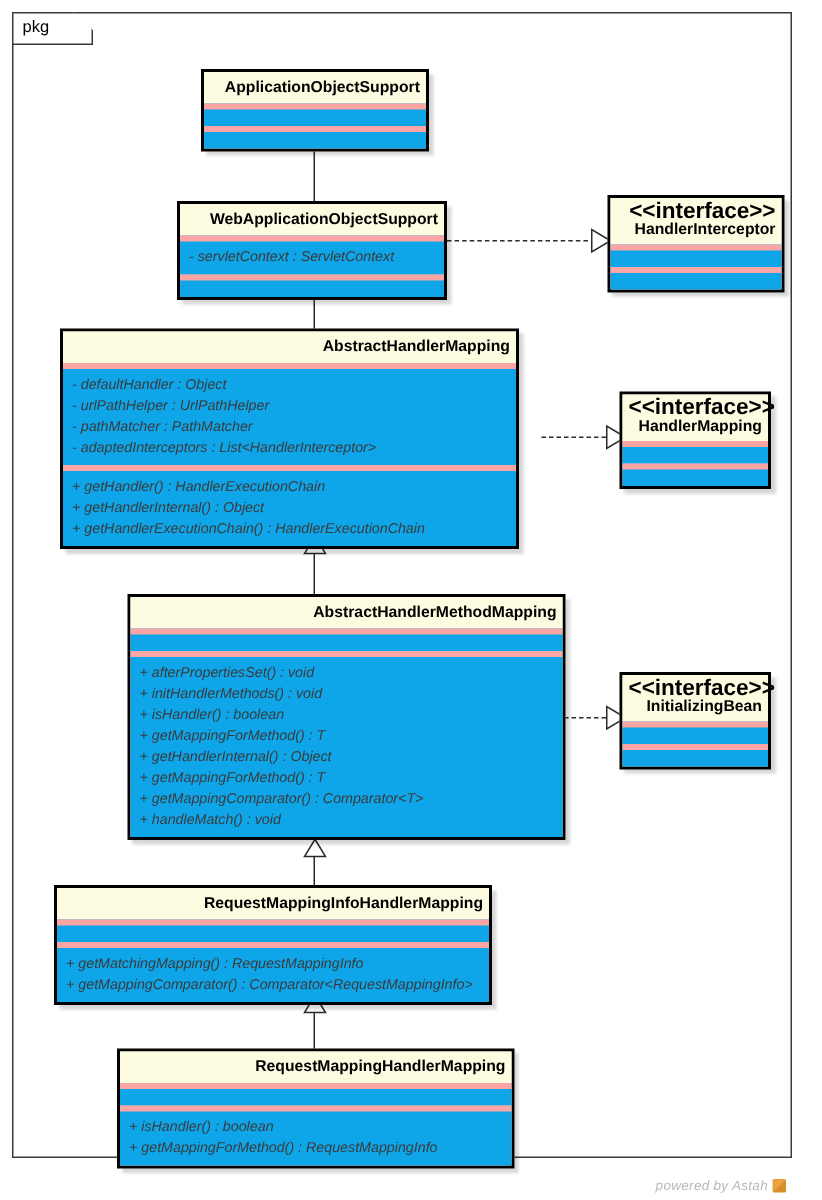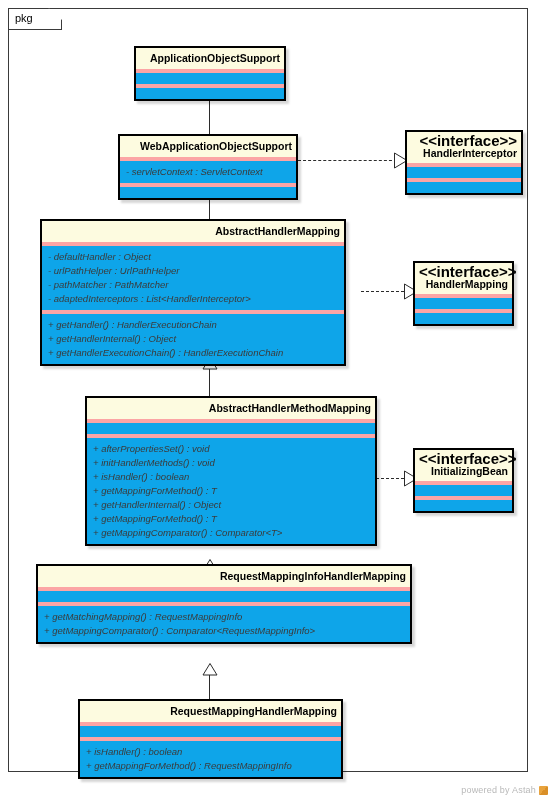--- a/index.html
+++ b/index.html
@@ -110,29 +110,30 @@
   }
   
   .tri-right {
     position: absolute;
     z-index: 4;
   }
 
   
   #watermark {
     position: absolute;
-    right: 0;
+    right: 24px;
     bottom: 5px;
     font-size: 9px;
     color: #b9b9b9;
     letter-spacing: 0.2px;
     z-index: 9;
     display: flex;
     align-items: center;
     gap: 3px;
+    font-style: italic;
   }
   #wm-logo {
     width: 9px;
     height: 9px;
     background:
       linear-gradient(135deg, #e8a33d 0%, #e8a33d 50%, #d98f28 50%, #d98f28 100%);
     display: inline-block;
     border-radius: 1px;
   }
 </style>
@@ -234,33 +235,34 @@
   <div class="uml-title">AbstractHandlerMethodMapping</div>
   <div class="compartment empty"></div>
   <div class="compartment">
     <div class="member">+ afterPropertiesSet() : void</div>
     <div class="member">+ initHandlerMethods() : void</div>
     <div class="member">+ isHandler() : boolean</div>
     <div class="member">+ getMappingForMethod() : T</div>
     <div class="member">+ getHandlerInternal() : Object</div>
     <div class="member">+ getMappingForMethod() : T</div>
     <div class="member">+ getMappingComparator() : Comparator&lt;T&gt;</div>
+    <div class="member">+ handleMatch() : void</div>
   </div>
 </div>
 
 <div class="uml" style="left:413px; top:448px; width:101px;">
   <div class="uml-title iface">
     <span class="stereo">&lt;&lt;interface&gt;&gt;</span>
     <span>InitializingBean</span>
   </div>
   <div class="compartment empty"></div>
   <div class="compartment empty"></div>
 </div>
 
-<div class="uml" style="left:36px; top:564px; width:376px;">
+<div class="uml" style="left:36px; top:590px; width:292px;">
   <div class="uml-title">RequestMappingInfoHandlerMapping</div>
   <div class="compartment empty"></div>
   <div class="compartment">
     <div class="member">+ getMatchingMapping() : RequestMappingInfo</div>
     <div class="member">+ getMappingComparator() : Comparator&lt;RequestMappingInfo&gt;</div>
   </div>
 </div>
 
 <div class="uml" style="left:78px; top:699px; width:265px;">
   <div class="uml-title">RequestMappingHandlerMapping</div>

